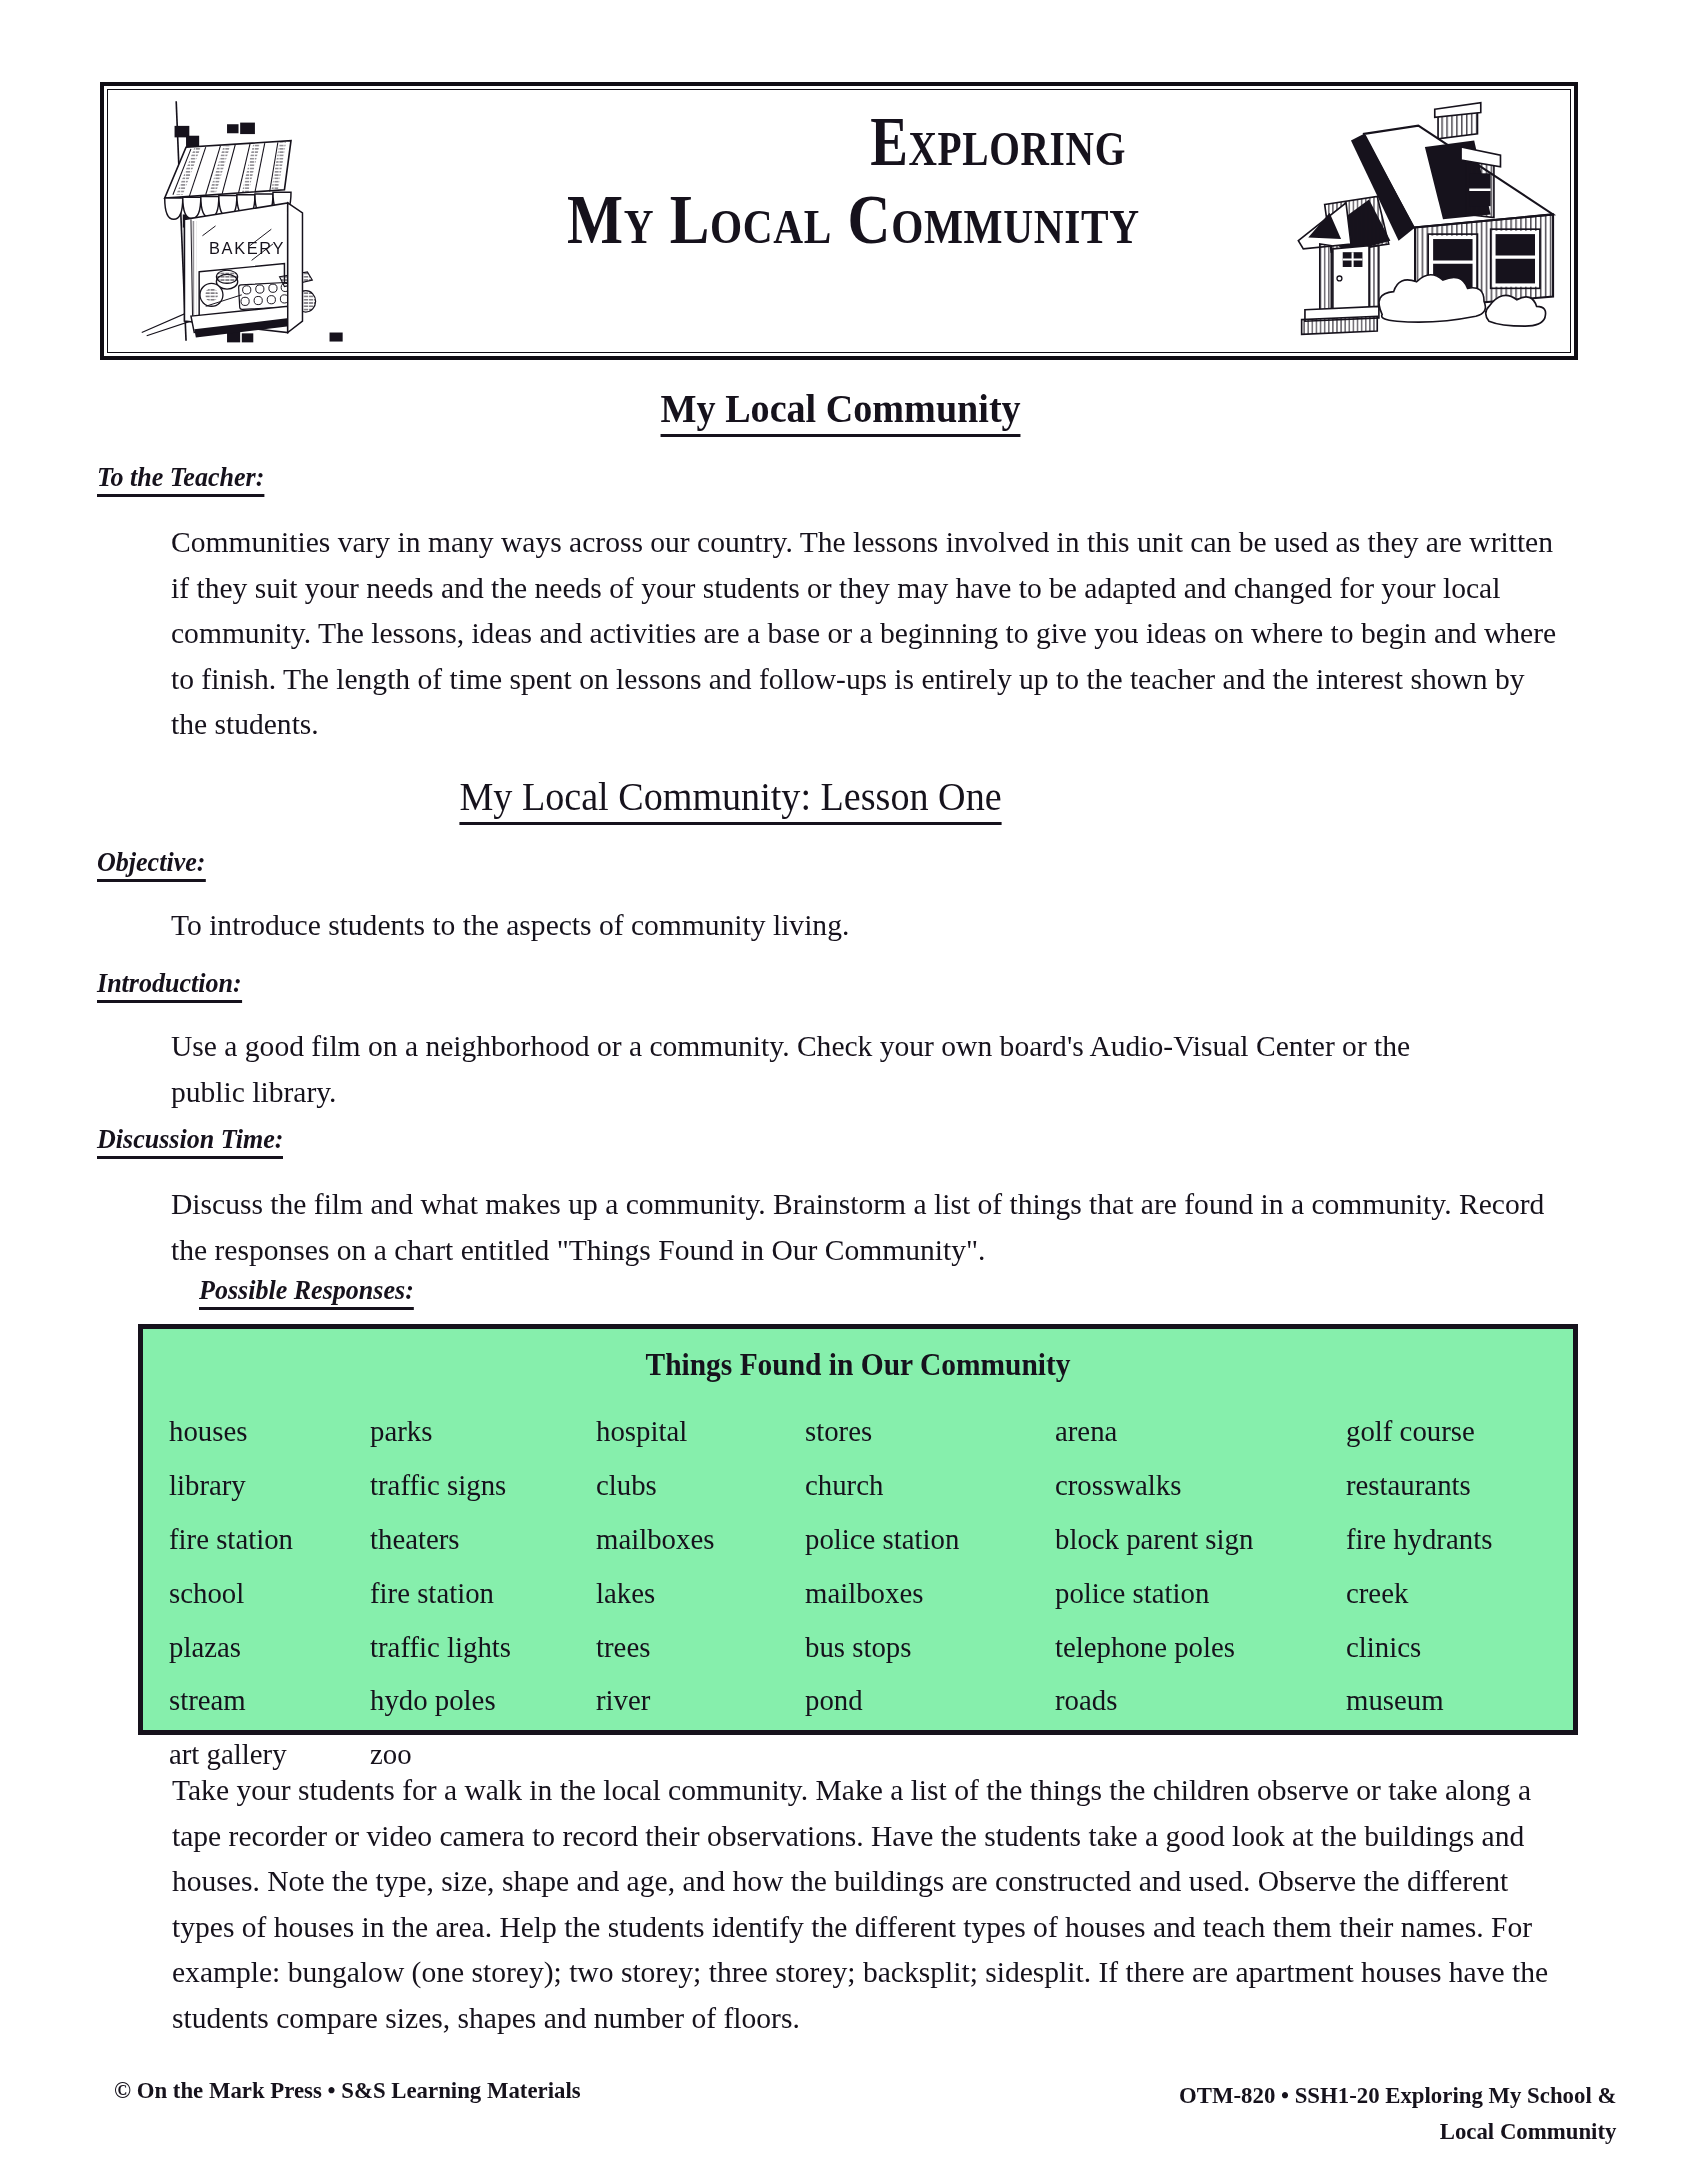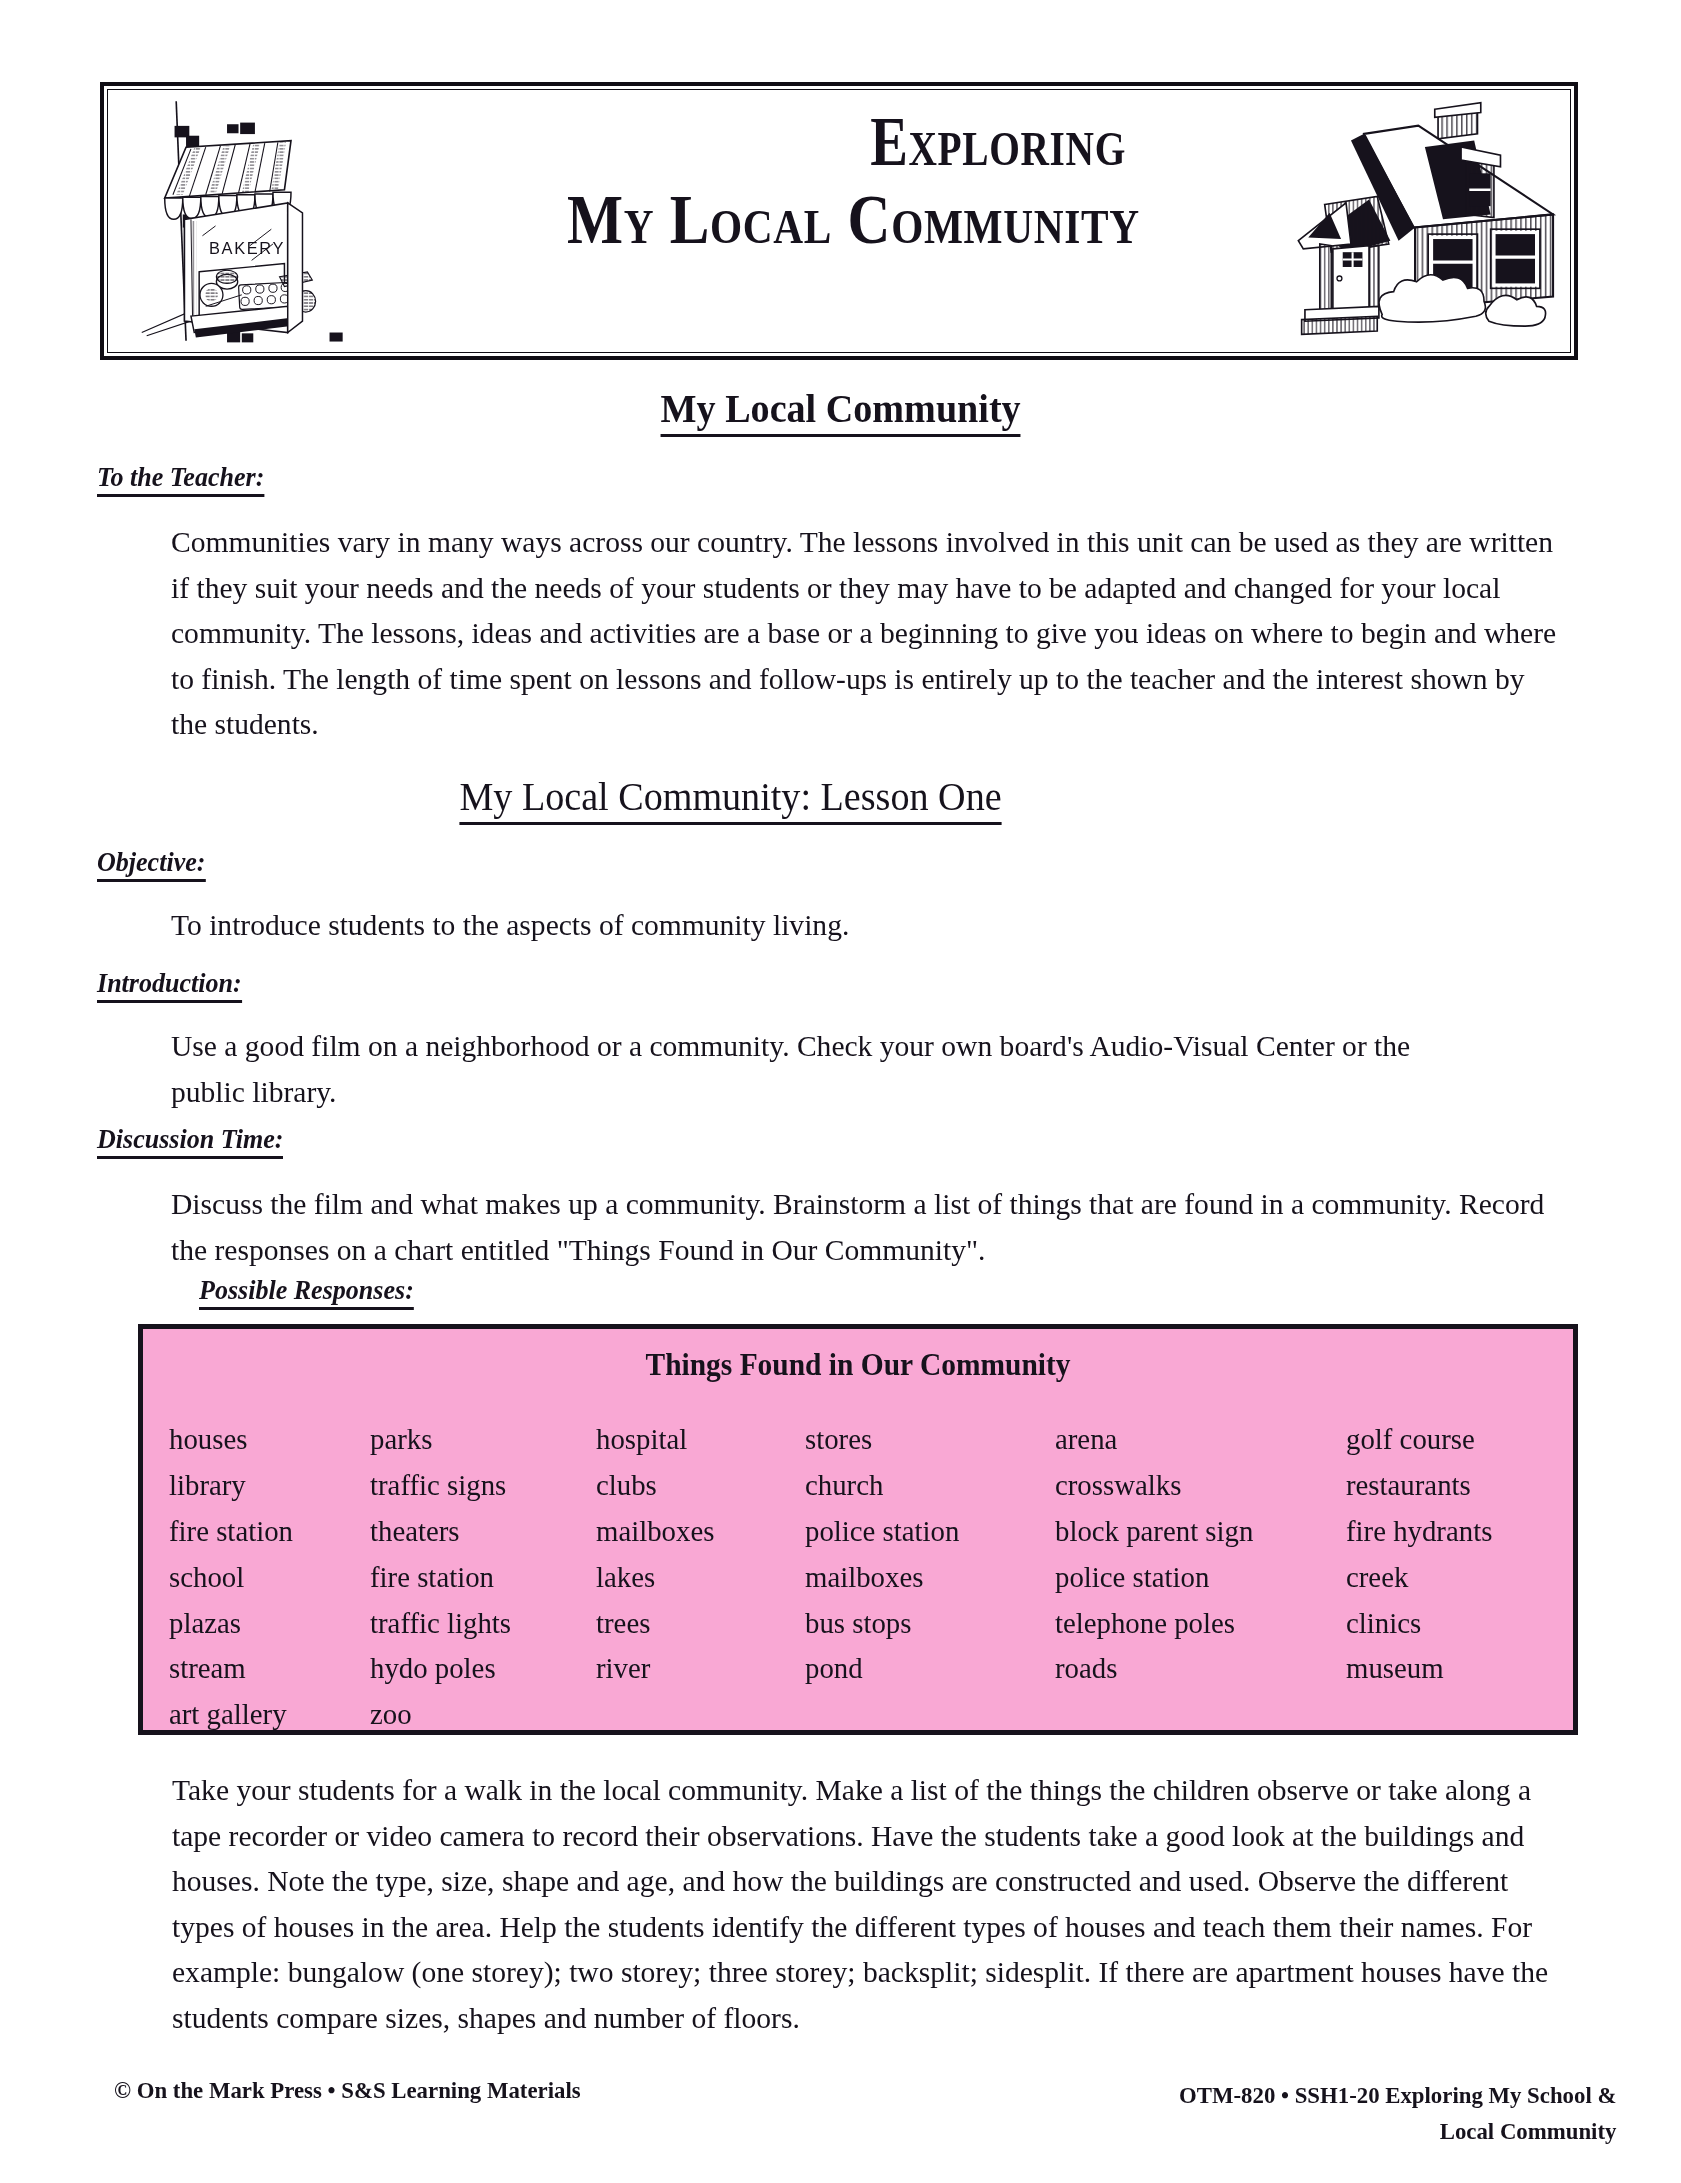--- a/index.html
+++ b/index.html
@@ -148,34 +148,34 @@
 
   
   .resp-box {
     position: absolute;
     left: 138px;
     top: 1324px;
     width: 1440px;
     height: 411px;
     border: 5px solid #16121c;
     box-sizing: border-box;
-    background: #f9a8d4;
+    background: #86efac;
   }
   .resp-box-title {
     text-align: center;
     font-size: 31px;
     font-weight: 700;
     margin-top: 18px;
     transform: scaleX(0.95);
   }
   .resp-grid {
-    margin: 33px 0 0 26px;
+    margin: 25px 0 0 26px;
     display: grid;
     grid-template-columns: 201px 226px 209px 250px 291px 1fr;
-    row-gap: 0px;
+    row-gap: 8px;
   }
   .resp-cell {
     font-size: 30px;
     line-height: 1.53;
     white-space: nowrap;
     transform: scaleX(0.96);
     transform-origin: left center;
   }
 
   

